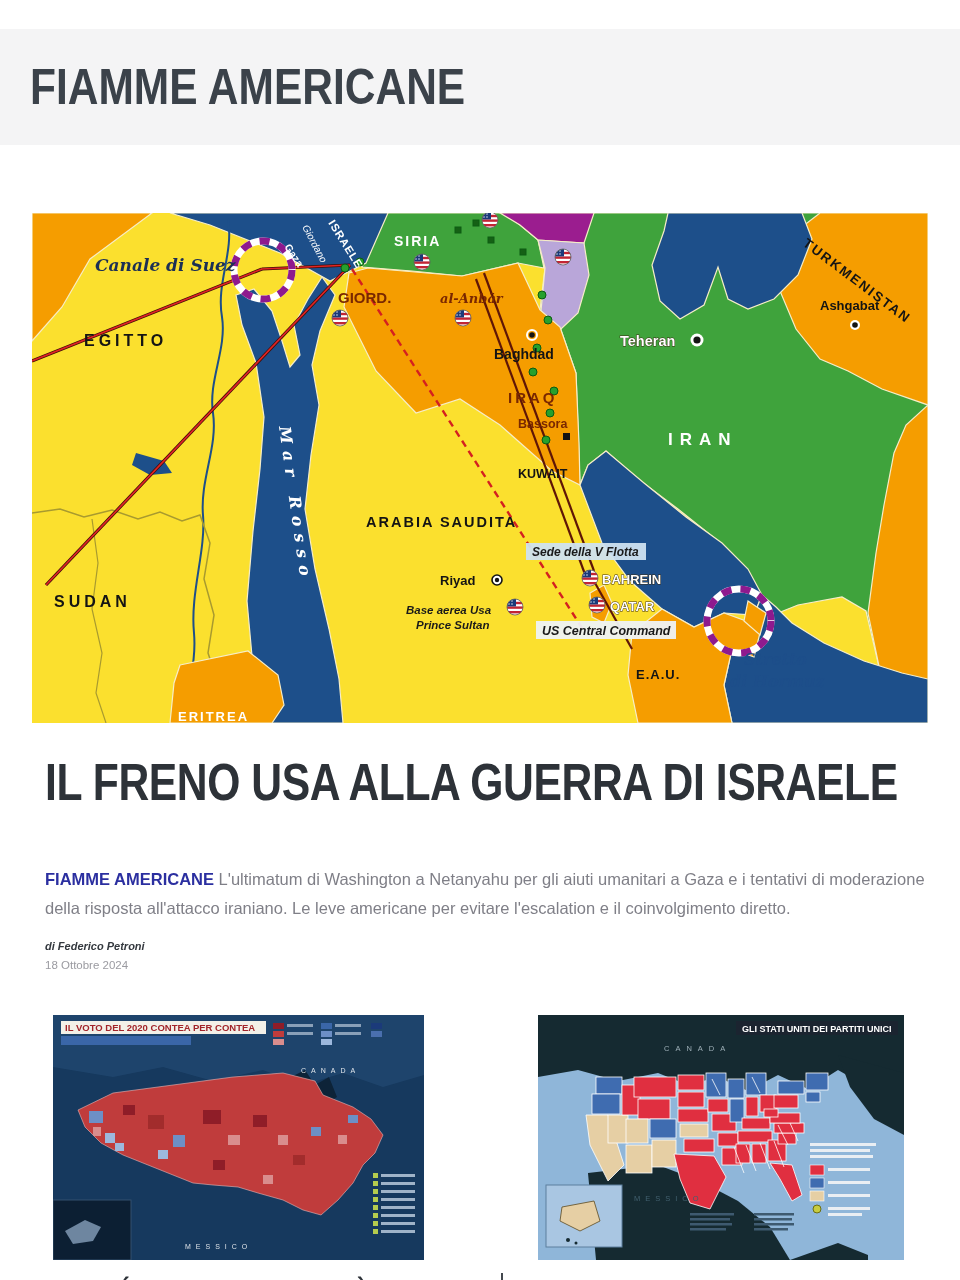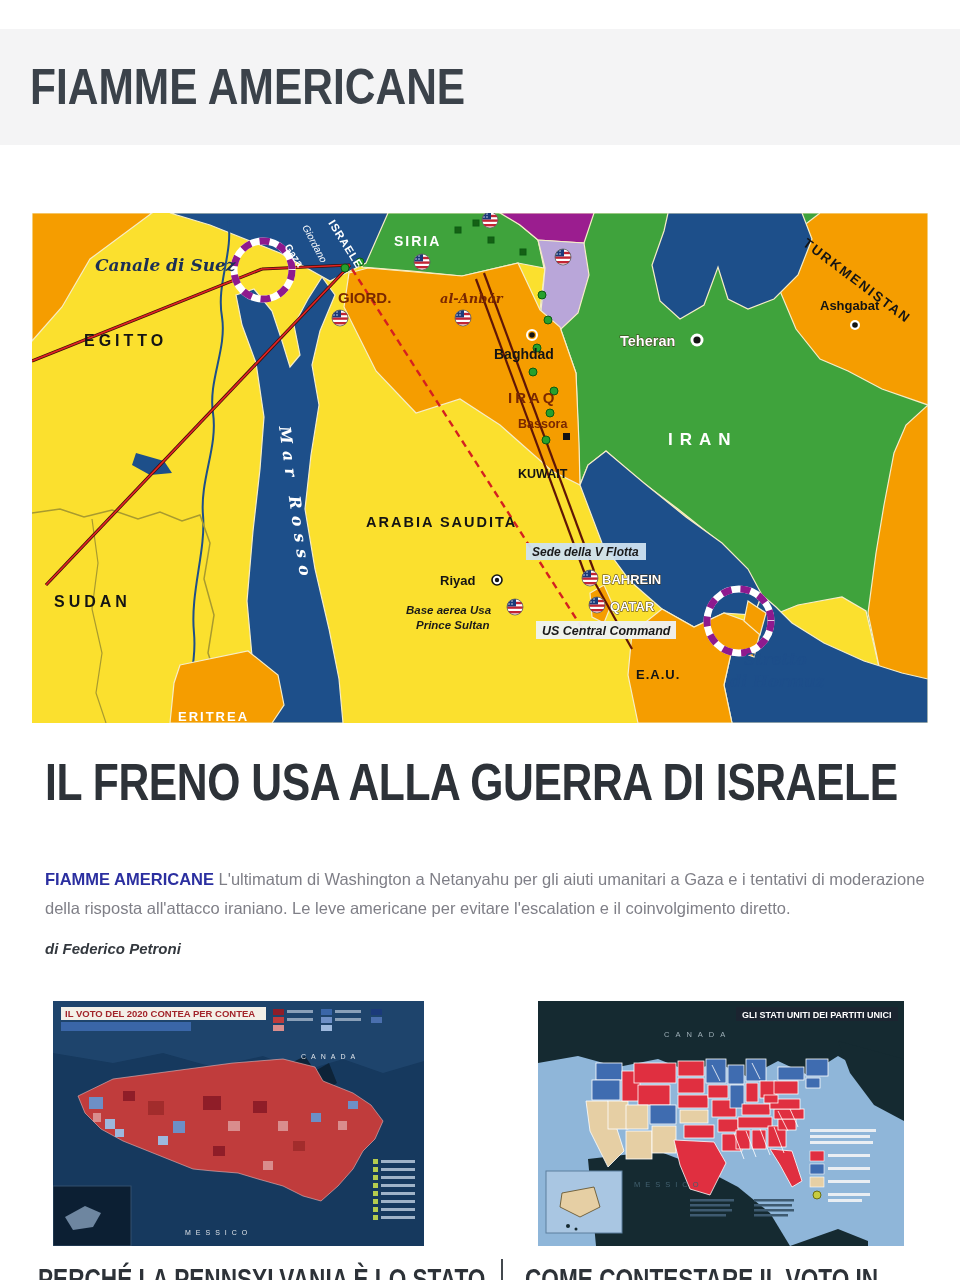--- a/index.html
+++ b/index.html
@@ -18,21 +18,21 @@
   
   .content { width:896px; margin:0 32px; }
   .hero-figure { margin-top:68px; width:896px; height:510px; }
   .hero-figure svg { display:block; }
 
   .article { padding:6px 13px; }
   .article-title { margin-top:27px; font-size:52px; line-height:1.0; color:#2d3238;
                    transform:scaleX(0.82); letter-spacing:-0.5px; }
   .teaser { margin-top:14px; width:880px; font-size:16.5px; line-height:1.76; color:#7f7f87; }
   .teaser .category { color:#2b2fa0; font-weight:bold; }
-  .author { margin-top:12px; font-size:15px; font-weight:bold; font-style:italic; color:#33383e; }
+  .author { margin-top:12px; font-size:11px; font-weight:bold; font-style:italic; color:#33383e; }
   .pubdate { margin-top:7px; font-size:11.5px; color:#9b9ba1; }
 
   
   .related { position:relative; margin-top:38px; height:290px; overflow:hidden; }
   .thumb { position:absolute; top:0; display:block; }
   .thumb-1 { left:21px; width:315px; height:245px; }
   .thumb-2 { left:498px; width:366px; height:245px;margin-left:8px; }
   .headline { position:absolute; top:262px; font-size:29px; color:#2d3238;
               transform:scaleX(0.78); letter-spacing:0; }
   .headline-1 { left:6px; }
@@ -208,20 +208,21 @@
         <text transform="translate(270,14) rotate(62)" class="t-white" font-style="italic" font-size="10">Giordano</text>
         <text transform="translate(252,34) rotate(56)" class="t-country t-white" font-size="10.5">Gaza</text>
       </g>
     </svg>
   </figure>
 
   <div class="article">
     <h2 class="condensed article-title">IL FRENO USA ALLA GUERRA DI ISRAELE</h2>
     <p class="teaser"><span class="category">FIAMME AMERICANE</span> <span>L'ultimatum di Washington a Netanyahu per gli aiuti umanitari a Gaza e i tentativi di moderazione della risposta all'attacco iraniano. Le leve americane per evitare l'escalation e il coinvolgimento diretto.</span></p>
     <div class="author">di Federico Petroni</div>
+    <div class="pubdate">18 Ottobre 2024</div>
   </div>
 
   <div class="related">
 
     <a class="thumb thumb-1">
       <svg width="371" height="245" viewBox="0 0 371 245">
         <rect width="371" height="245" fill="#16395e"></rect>
         <path d="M0,0 H371 V60 L330,72 L290,58 L250,70 L210,55 L160,66 L110,52 L60,62 L0,52 Z" fill="#274e79" opacity="0.55"></path>
         <path d="M238,62 L252,55 L262,70 L276,62 L284,82 L268,92 L252,80 Z" fill="#0d2338"></path>
         <path d="M25,95 L60,78 L120,70 L180,62 L230,58 L262,66 L270,80 L300,92 L318,104 L330,120 L322,138 L310,150 L300,168 L285,185 L268,200 L250,195 L230,185 L205,178 L185,172 L160,170 L140,168 L120,160 L95,150 L70,140 L48,128 L32,112 Z" fill="#c03c3c" stroke="#e8b9b9" stroke-width="0.6"></path>

